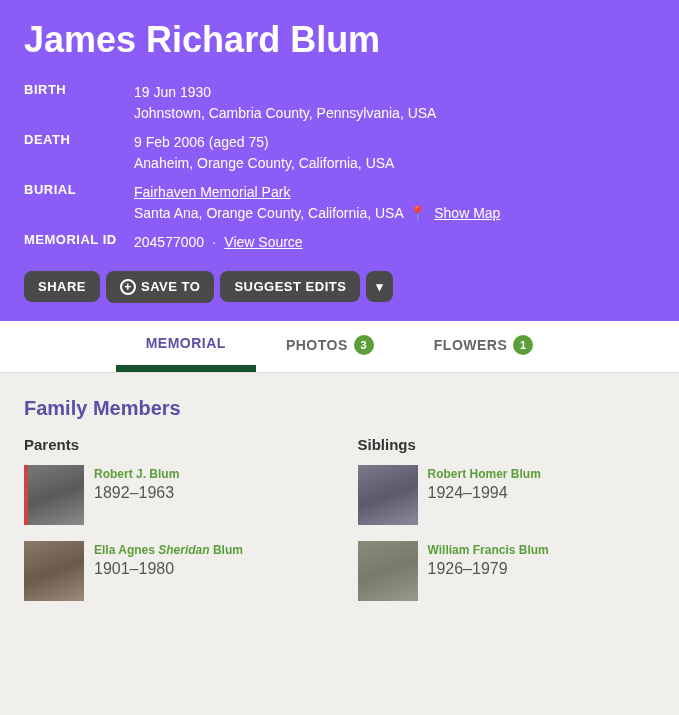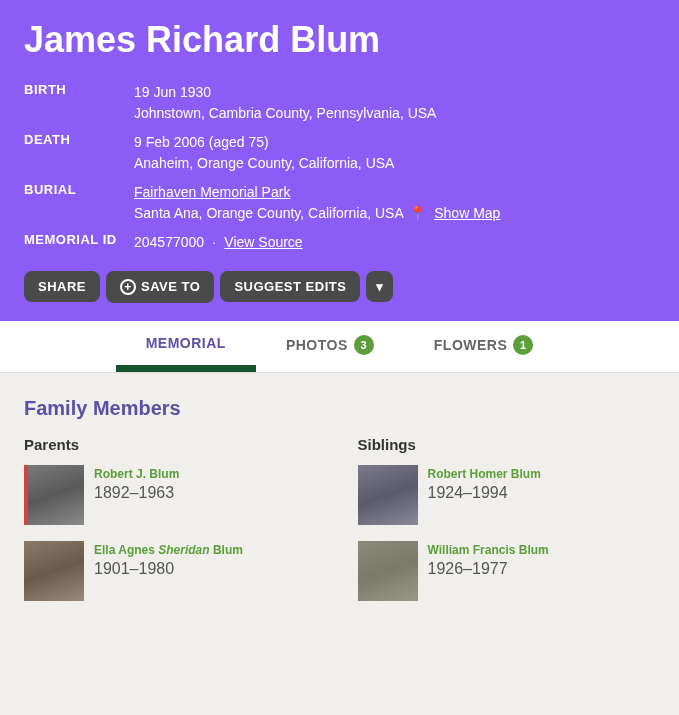--- a/index.html
+++ b/index.html
@@ -337,18 +337,18 @@
         <div class="member-info">
           <div class="member-name">Robert Homer Blum</div>
           <div class="member-years">1924–1994</div>
         </div>
       </div>
 
       <div class="family-member">
         <div class="stone-thumb stone-4"></div>
         <div class="member-info">
           <div class="member-name">William Francis Blum</div>
-          <div class="member-years">1926–1977</div>
+          <div class="member-years">1926–1979</div>
         </div>
       </div>
     </div>
   </div>
 </div>
 
 </body></html>

